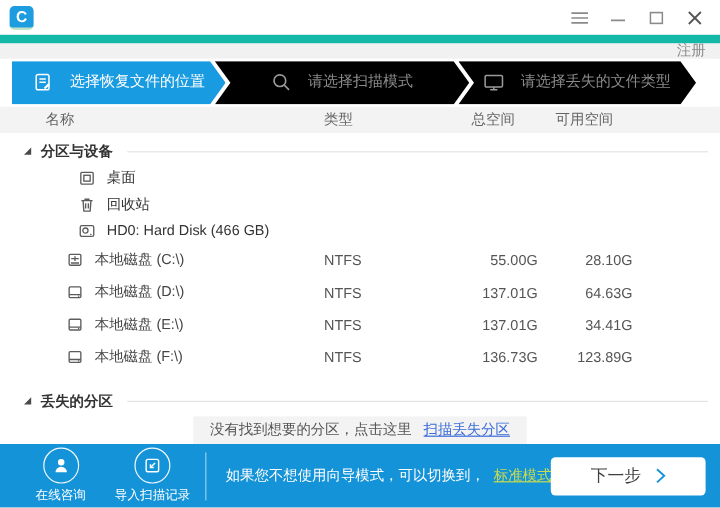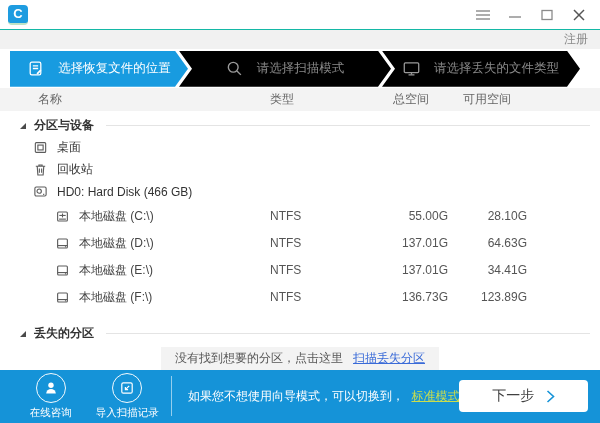--- a/index.html
+++ b/index.html
@@ -17,21 +17,21 @@
   .app-icon { width:20px; height:20px; border-radius:4px; background:#1e9ce0;
     color:#fff; font-weight:bold; font-size:13px; display:flex; align-items:center; justify-content:center;
     border-bottom:2px solid #bfe3c6; }
   .app-title { font-size:13px; color:#3c3c3c; margin-left:9px; }
   .win-controls { margin-left:auto; display:flex; align-items:center; gap:6px; }
   .win-btn { width:26px; height:22px; display:flex; align-items:center; justify-content:center; color:#8a8a8a; cursor:pointer; }
   .win-btn.close { color:#555; }
 
   
   .register-strip { height:20px; background:#f1f1f1; display:flex; align-items:center; justify-content:flex-end;
-    padding-right:12px; border-top:1px solid #14b8a6; }
+    padding-right:12px; border-top:7px solid #14b8a6; }
   .register-link { font-size:12px; color:#8b8b8b; cursor:pointer; }
 
   
   .steps-row { height:40px; background:#fff; display:flex; align-items:center; padding:0 0 0 10px; }
   .step { height:36px; display:flex; align-items:center; justify-content:center; gap:14px; font-size:12.5px; }
   .step .s-icon { flex:0 0 auto; }
   .step-1 { width:178px; background:#189be0; color:#fff;
     clip-path:polygon(0 0, calc(100% - 13px) 0, 100% 50%, calc(100% - 13px) 100%, 0 100%); }
   .step-next { background:#000000; color:#8a8a8a; margin-left:-9px;
     clip-path:polygon(0 0, calc(100% - 13px) 0, 100% 50%, calc(100% - 13px) 100%, 0 100%, 13px 50%); }
@@ -49,21 +49,21 @@
   
   .content { background:#fff; padding-top:4px; }
   .section-head { height:22px; display:flex; align-items:center; padding-left:20px; }
   .tri { width:0; height:0; border-bottom:6px solid #4a4a4a; border-left:6px solid transparent; margin-right:8px; }
   .section-title { font-size:12px; color:#333; font-weight:bold; white-space:nowrap; }
   .section-line { flex:1; height:1px; background:#e4e4e4; margin:0 10px 0 12px; }
 
   .tree-row { height:22px; font-size:12px; color:#333; }
   .drive-row { height:27px; font-size:12px; color:#444; }
   .name-cell { display:flex; align-items:center; }
-  .lvl-1 { padding-left:33px; }
+  .lvl-1 { padding-left:33px;margin-left:32px; }
   .lvl-2 { padding-left:55px; }
   .row-icon { color:#5c5c5c; margin-right:9px; flex:0 0 auto; }
   .cell-type { padding-left:17px; color:#555; }
   .cell-total { text-align:right; padding-right:0; color:#555; }
   .cell-free { text-align:right; padding-right:16px; color:#555; }
 
   
   .lost-section { padding-top:12px; }
   .notice-wrap { display:flex; justify-content:center; margin-top:2px; }
   .notice-box { background:#f3f3f3; height:23px; display:flex; align-items:center; padding:0 14px; font-size:12px; color:#555; }

